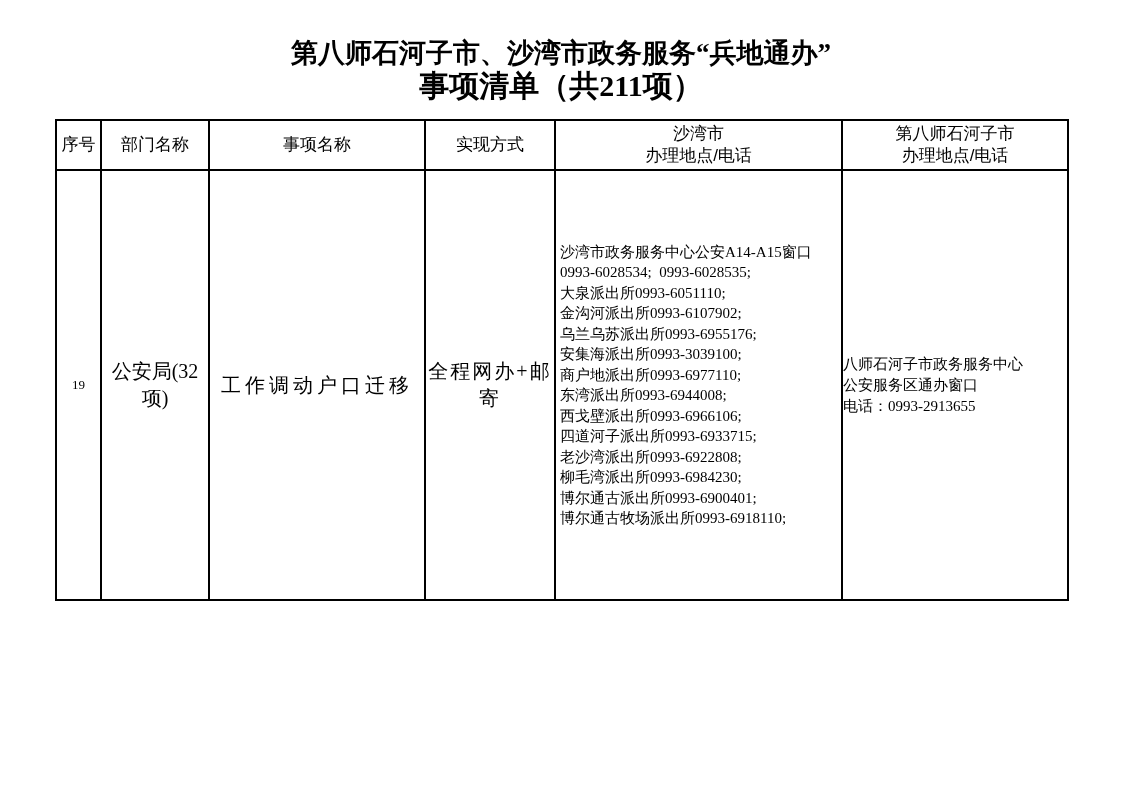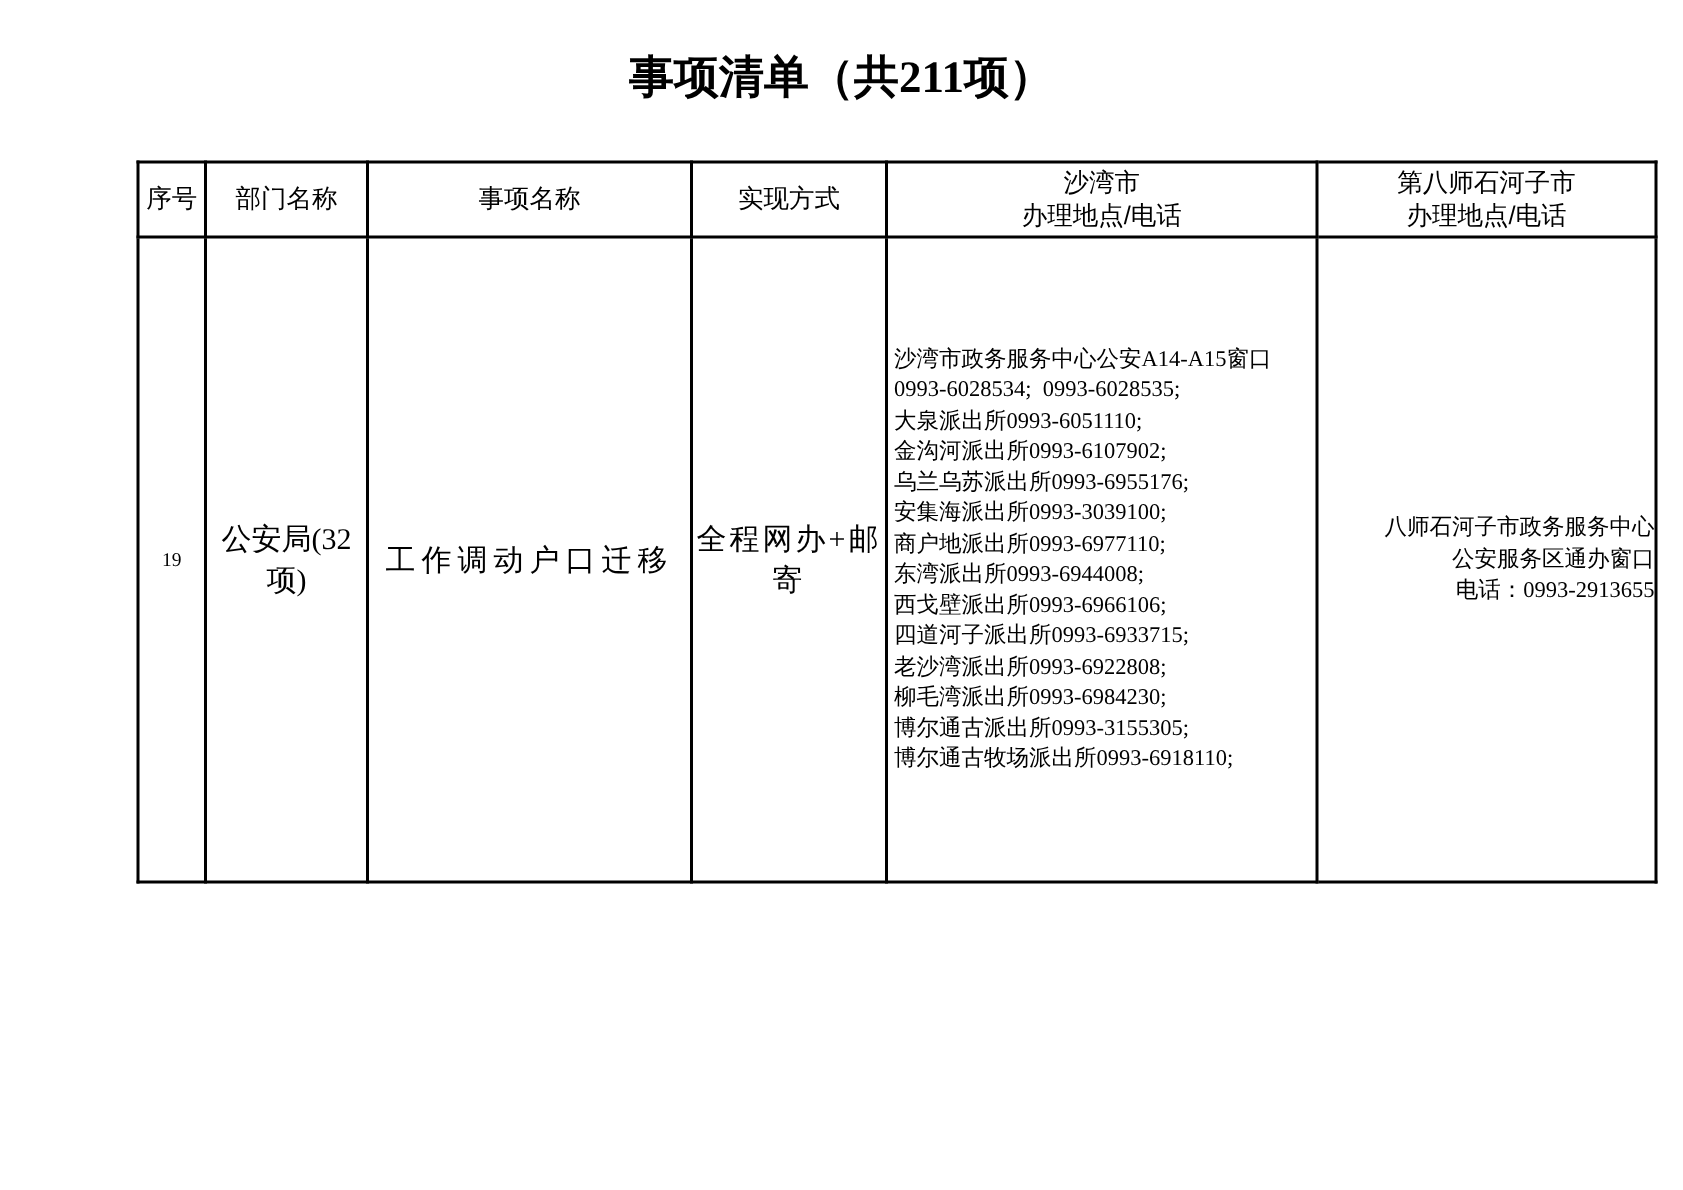--- a/index.html
+++ b/index.html
@@ -20,25 +20,24 @@
     width: 100%;
     text-align: center;
     font-weight: bold;
     font-family: "Liberation Serif", serif;
   }
   .title .t1 { font-size: 27px; line-height: 34px; }
   .title .t2 { font-size: 30px; line-height: 32px; }
   table.items {
     position: absolute;
     left: 55px;
-    top: 107px;
+    top: 119px;
     width: 1012px;
     border-collapse: collapse;
     table-layout: fixed;
-    margin-left: 36px;
   }
   table.items th, table.items td {
     border: 2px solid #000000;
     vertical-align: middle;
     overflow: hidden;
   }
   table.items thead tr { height: 50px; }
   table.items tbody tr { height: 430px; }
   th.hdr {
     font-family: "Liberation Sans", sans-serif;
@@ -55,39 +54,40 @@
   td.contact-left { padding: 4px 2px 4px 4px; border-radius: 18px; }
   .lines-left div {
     font-size: 15px;
     line-height: 20.5px;
     text-align: left;
     white-space: pre-wrap;
   }
   .lines-center div {
     font-size: 15px;
     line-height: 21px;
-    text-align: right;
+    text-align: left;
     white-space: pre-wrap;
   }
   .footer {
     position: absolute;
     left: 0;
     width: 100%;
     top: 737px;
     text-align: center;
     font-size: 15px;
     font-family: "Liberation Serif", serif;
   }
 </style>
 </head>
 <body>
 
 <div class="page">
 
   <div class="title">
+    <div class="t1">第八师石河子市、沙湾市政务服务“兵地通办”</div>
     <div class="t2">事项清单（共211项）</div>
   </div>
 
   <table class="items">
     <colgroup>
       <col style="width:45px">
       <col style="width:108px">
       <col style="width:216px">
       <col style="width:130px">
       <col style="width:287px">
@@ -118,21 +118,21 @@
             <div>大泉派出所0993-6051110;</div>
             <div>金沟河派出所0993-6107902;</div>
             <div>乌兰乌苏派出所0993-6955176;</div>
             <div>安集海派出所0993-3039100;</div>
             <div>商户地派出所0993-6977110;</div>
             <div>东湾派出所0993-6944008;</div>
             <div>西戈壁派出所0993-6966106;</div>
             <div>四道河子派出所0993-6933715;</div>
             <div>老沙湾派出所0993-6922808;</div>
             <div>柳毛湾派出所0993-6984230;</div>
-            <div>博尔通古派出所0993-3155305;</div>
+            <div>博尔通古派出所0993-6900401;</div>
             <div>博尔通古牧场派出所0993-6918110;</div>
           </div>
         </td>
         <td>
           <div class="lines-center">
             <div>八师石河子市政务服务中心</div>
             <div>公安服务区通办窗口</div>
             <div>电话：0993-2913655</div>
           </div>
         </td>

